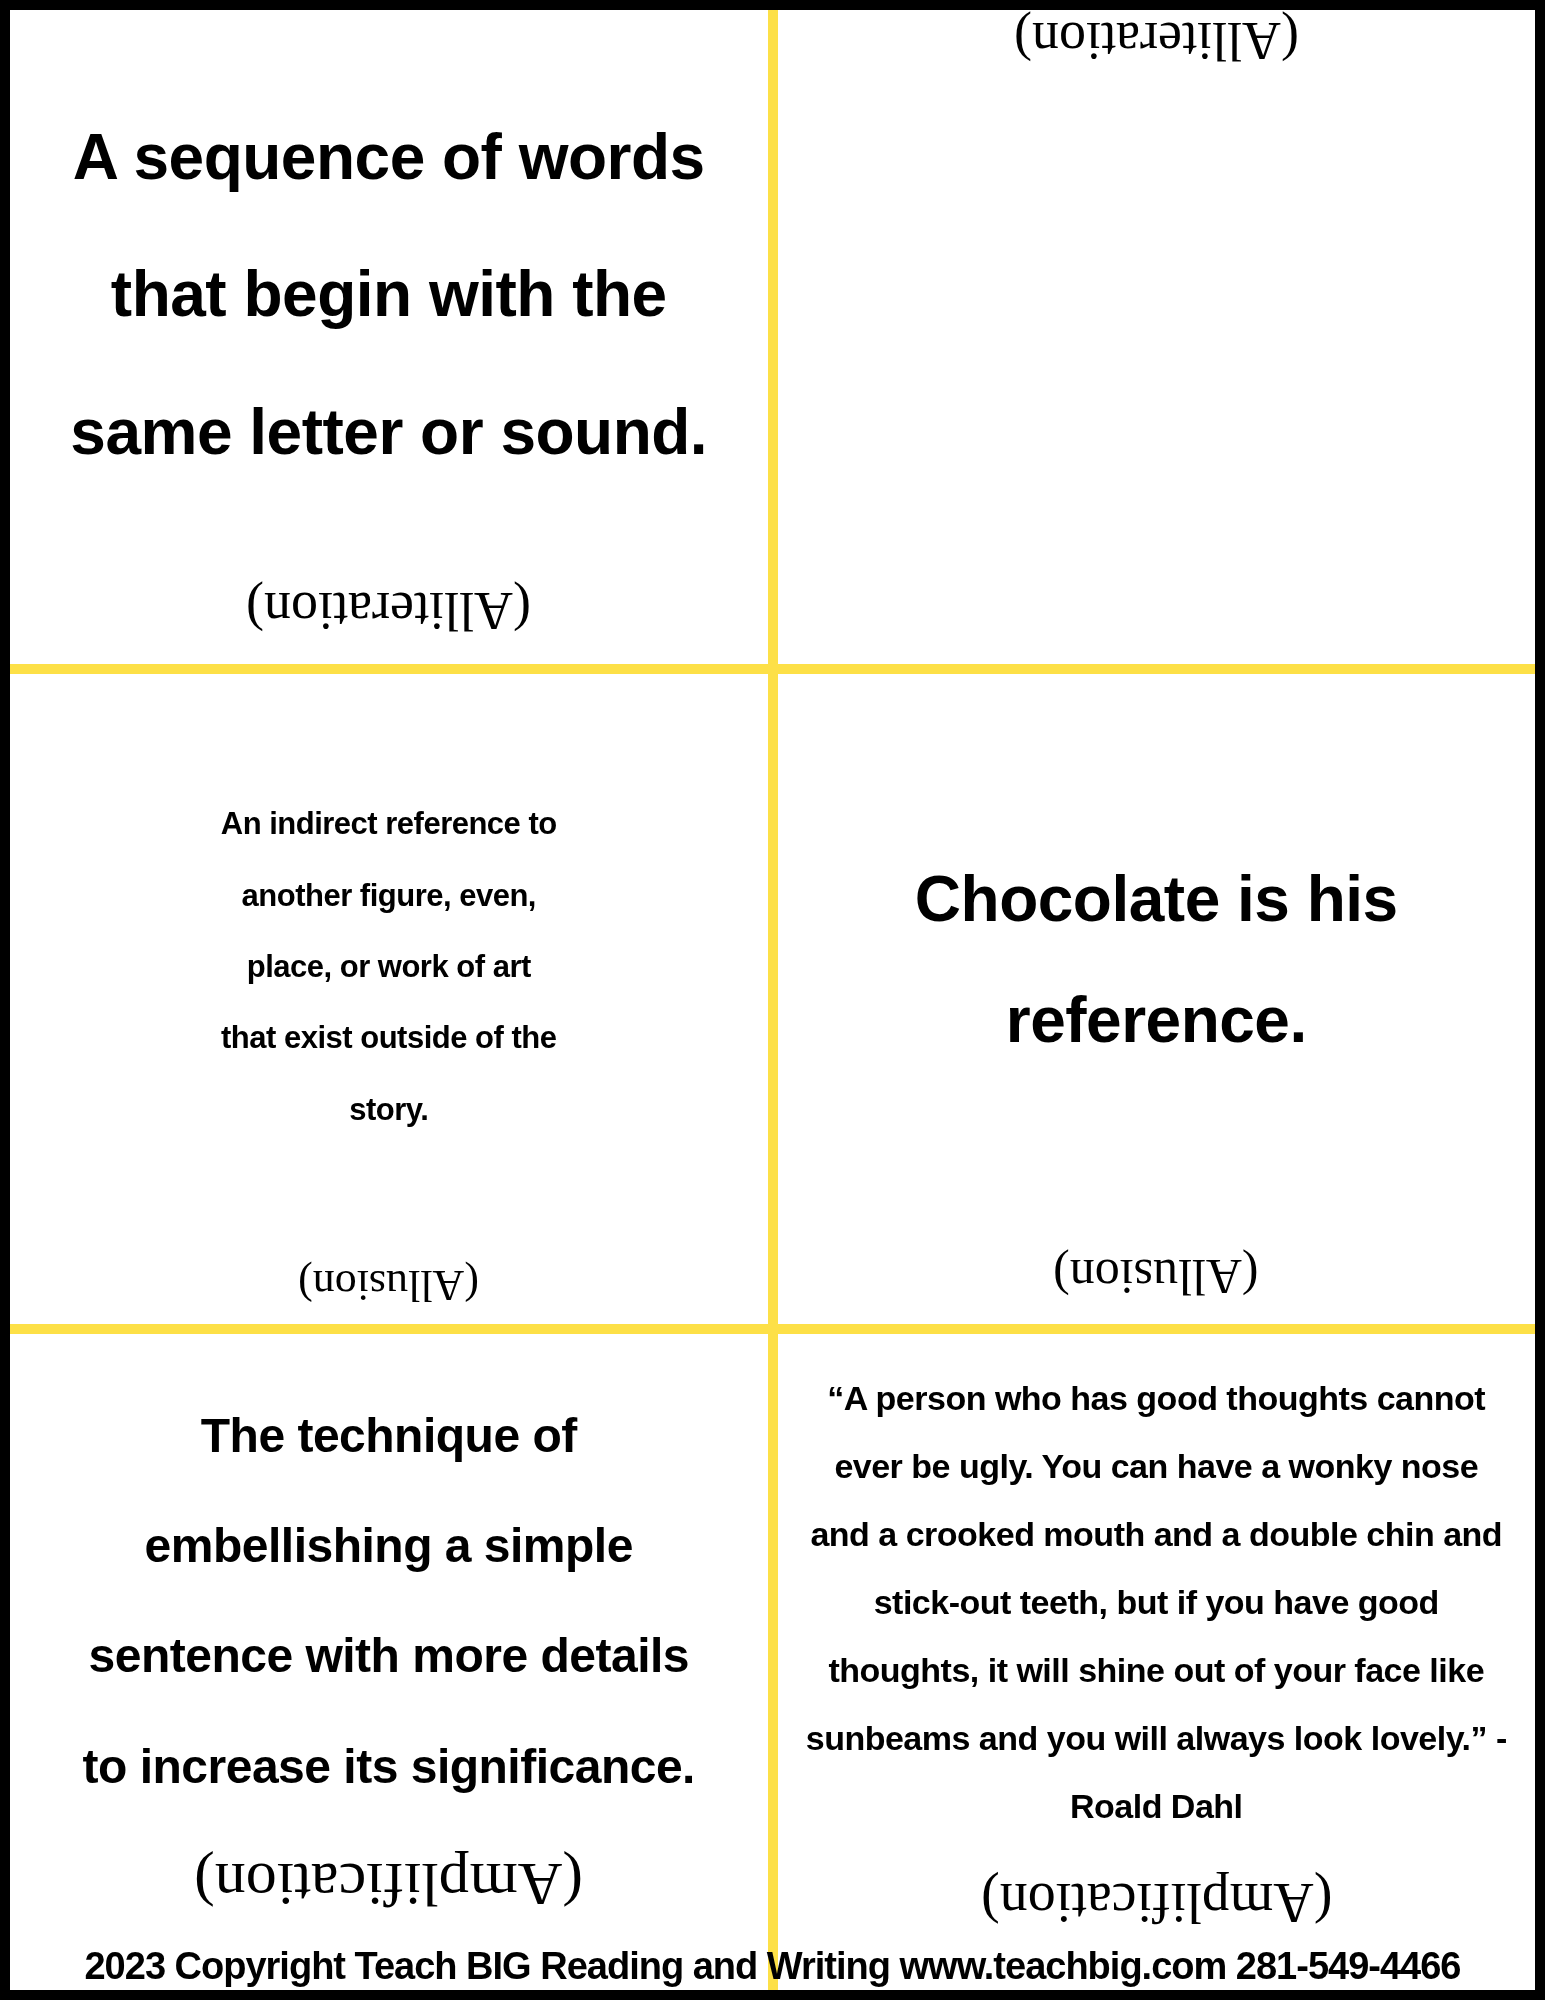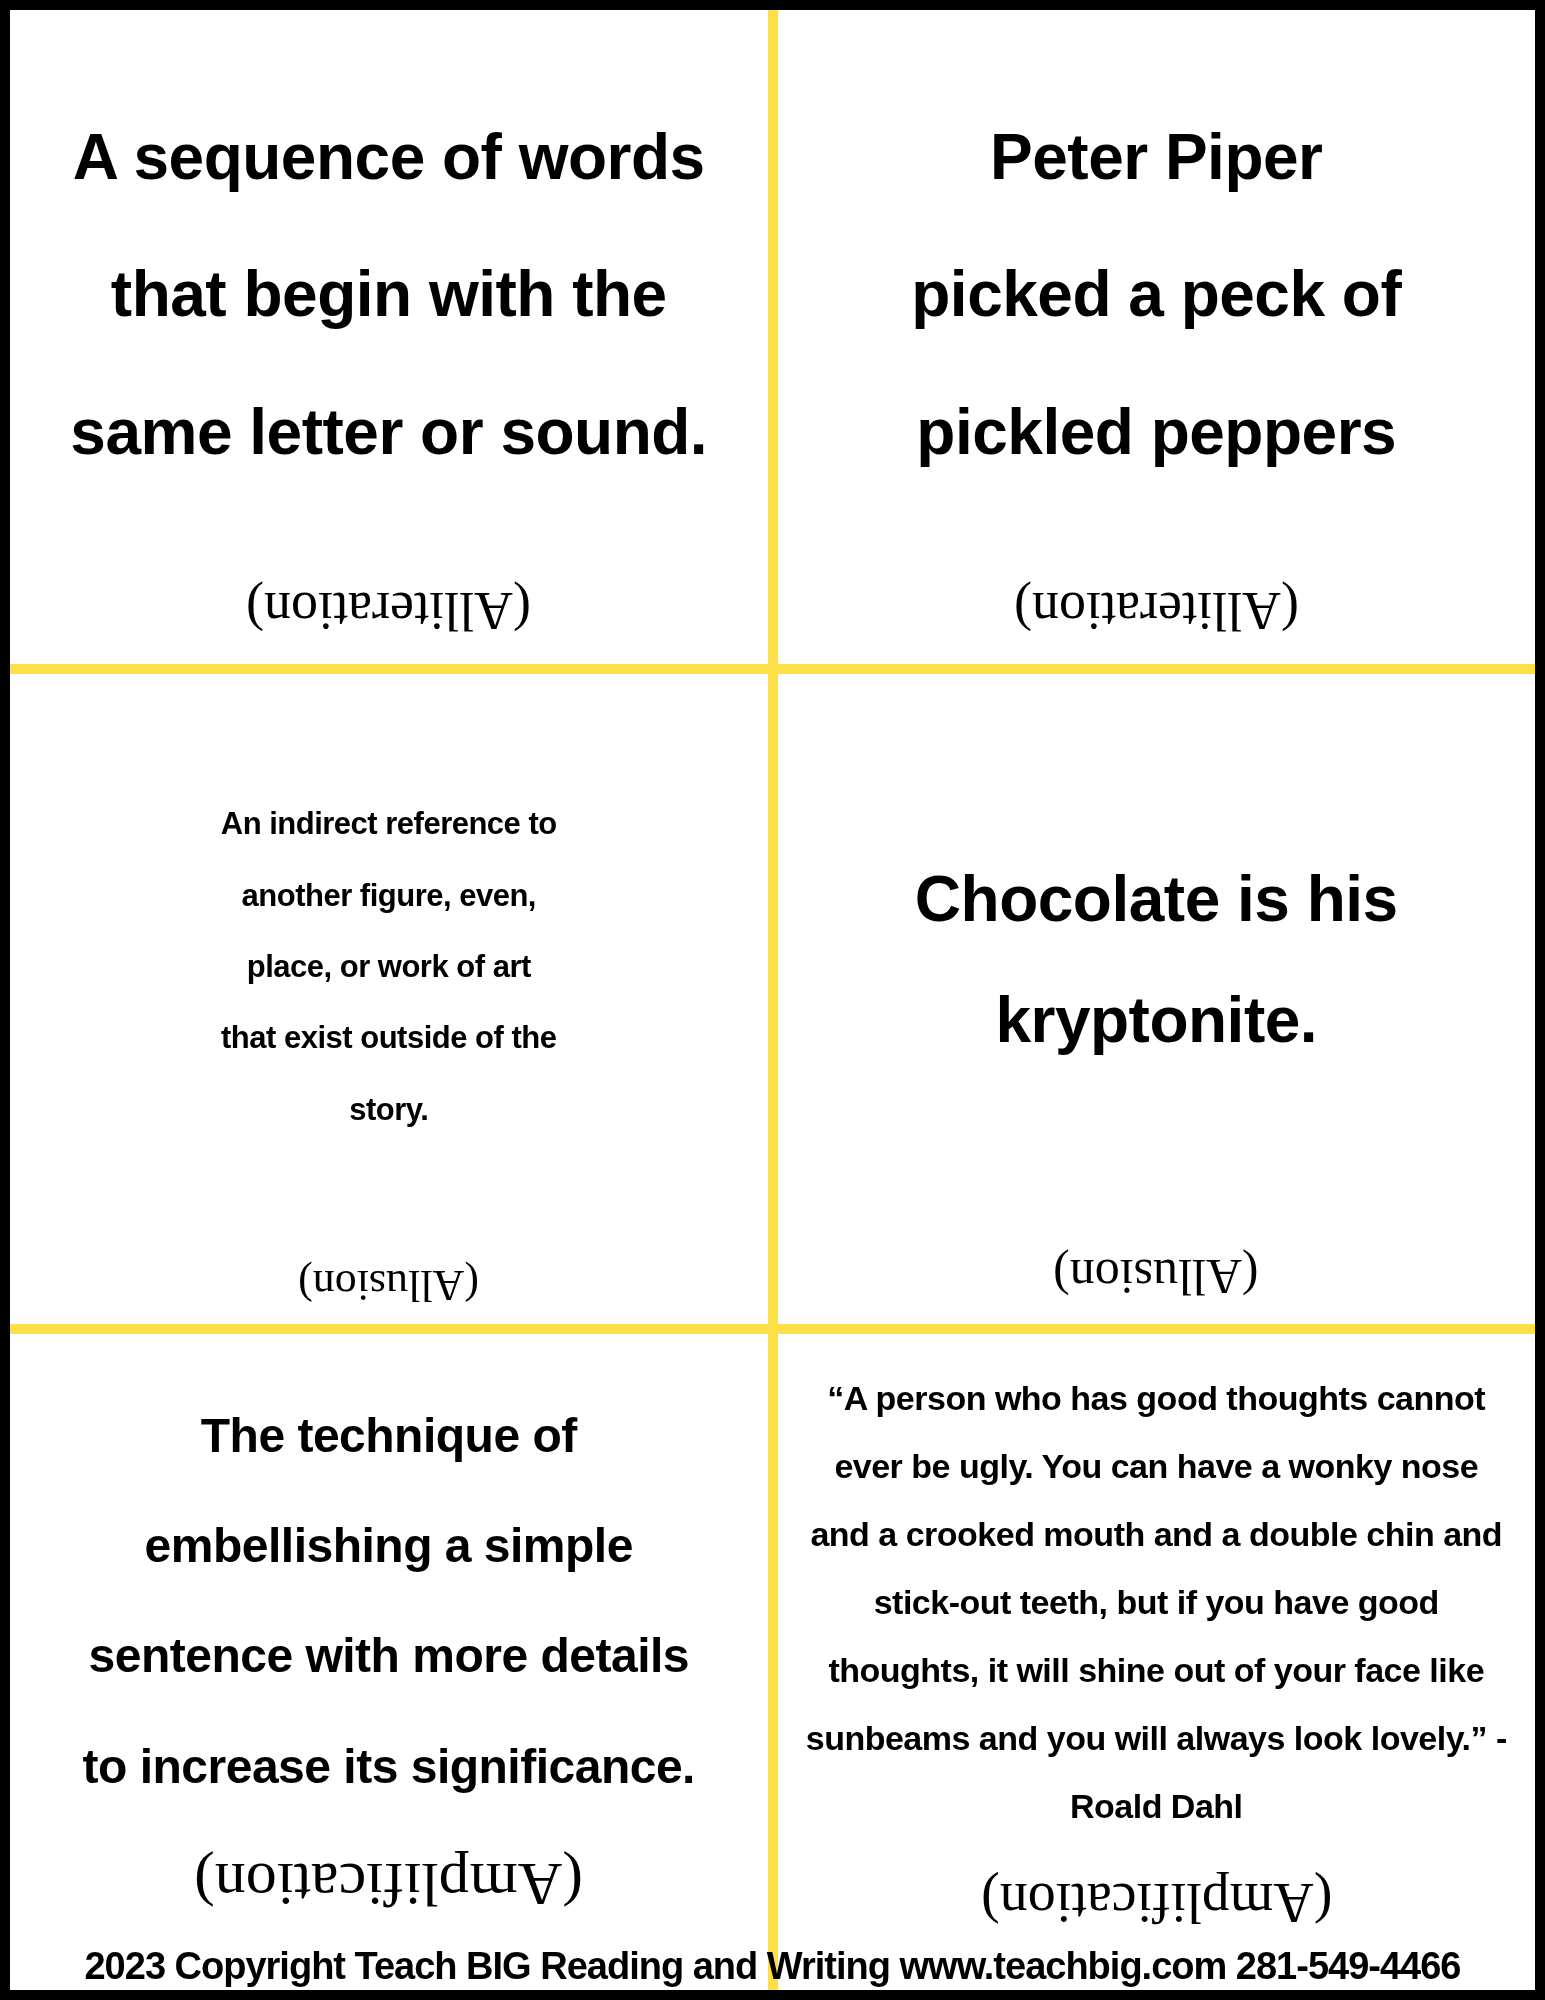--- a/index.html
+++ b/index.html
@@ -77,38 +77,35 @@
   <div class="grid">
 
     <section class="cell cell-1">
       <div class="card-text">A sequence of words
 that begin with the
 same letter or sound.</div>
       <div class="answer">(Alliteration)</div>
     </section>
 
     <section class="cell cell-2">
-      <div class="card-text">Peter Piper
-picked a peck of
-pickled peppers</div>
       <div class="answer">(Alliteration)</div>
     </section>
 
     <section class="cell cell-3">
       <div class="card-text">An indirect reference to
 another figure, even,
 place, or work of art
 that exist outside of the
 story.</div>
       <div class="answer">(Allusion)</div>
     </section>
 
     <section class="cell cell-4">
       <div class="card-text">Chocolate is his
-kryptonite.</div>
+reference.</div>
       <div class="answer">(Allusion)</div>
     </section>
 
     <section class="cell cell-5">
       <div class="card-text">The technique of
 embellishing a simple
 sentence with more details
 to increase its significance.</div>
       <div class="answer">(Amplification)</div>
     </section>

